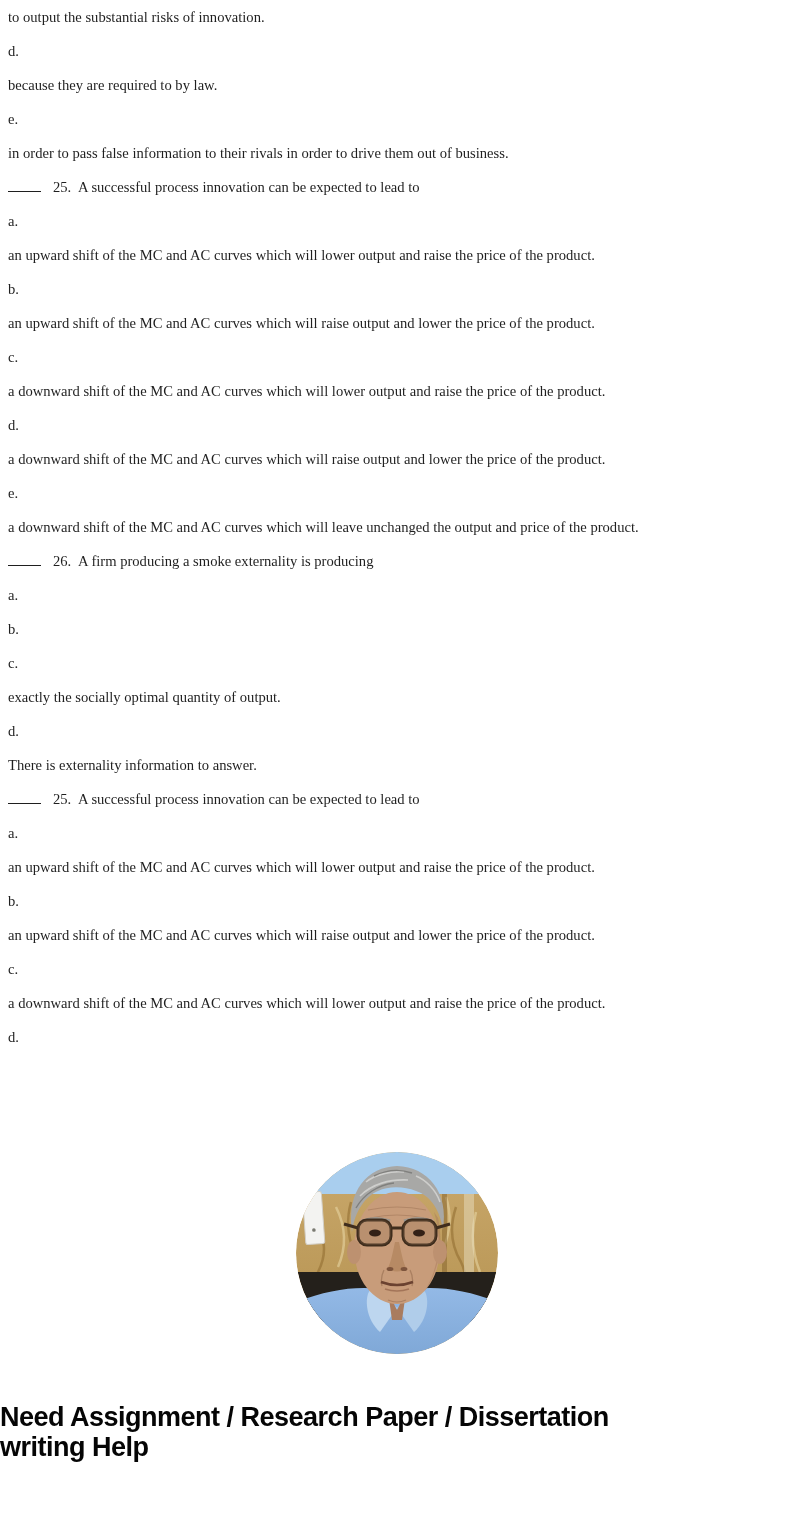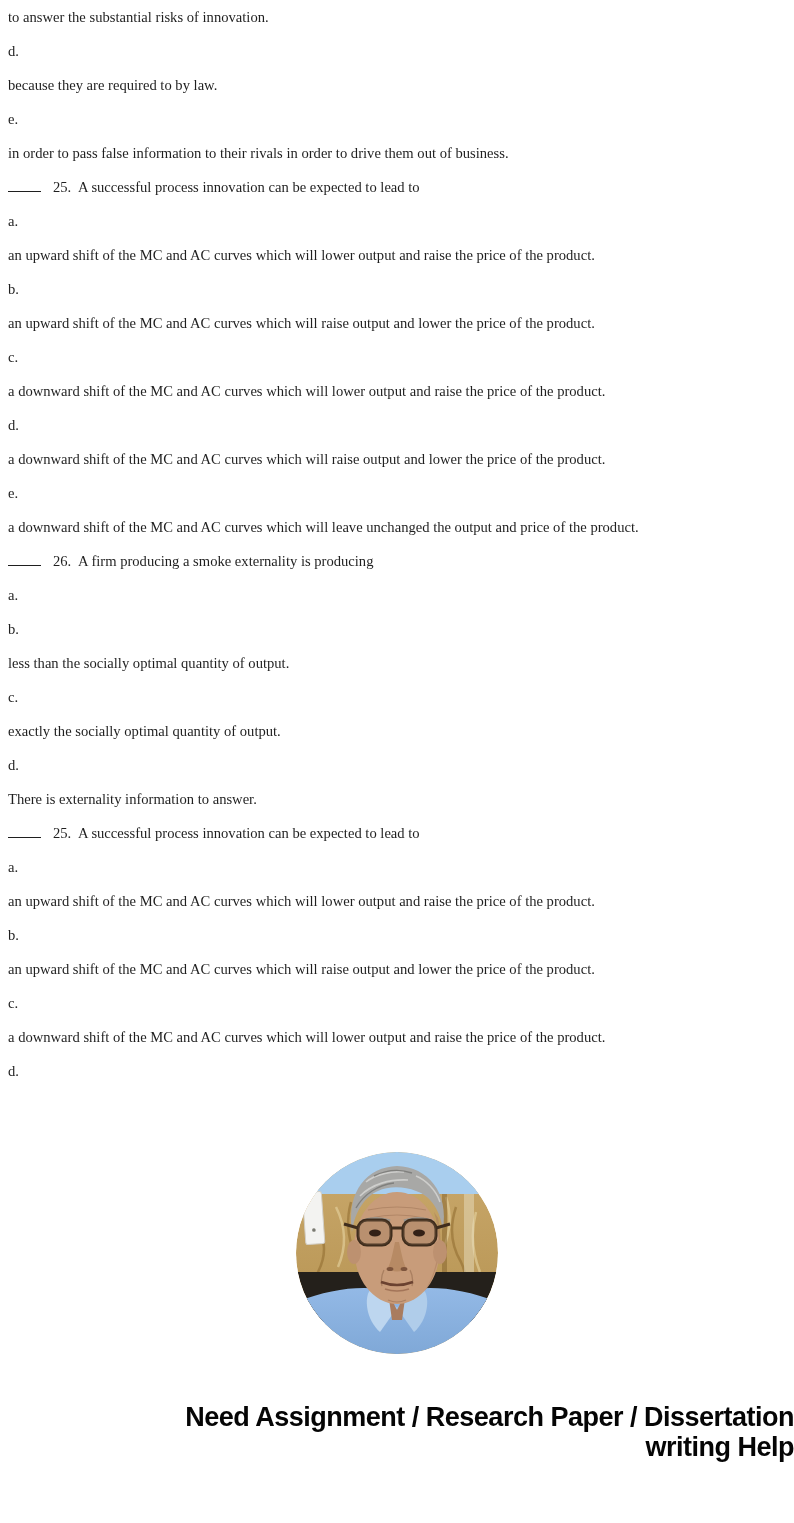--- a/index.html
+++ b/index.html
@@ -45,54 +45,53 @@
     width: 202px;
     height: 202px;
     border-radius: 50%;
     overflow: hidden;
   }
   .footer {
     position: absolute;
     top: 1402px;
     left: 0;
     width: 794px;
-    text-align: right;
+    text-align: left;
     font-family: "Liberation Sans", sans-serif;
     font-weight: 700;
     color: #050505;
     font-size: 27px;
     line-height: 30px;
     letter-spacing: -0.5px;
   }
 </style>
 </head>
 <body>
 
 <div class="doc">
   <div id="doc-lines">
-      <p class="line">to answer the substantial risks of innovation.</p>
+      <p class="line">to output the substantial risks of innovation.</p>
       <p class="line">d.</p>
       <p class="line">because they are required to by law.</p>
       <p class="line">e.</p>
       <p class="line">in order to pass false information to their rivals in order to drive them out of business.</p>
       <p class="line"><span class="blank"></span><span class="qnum">25.</span><span>A successful process innovation can be expected to lead to</span></p>
       <p class="line">a.</p>
       <p class="line">an upward shift of the MC and AC curves which will lower output and raise the price of the product.</p>
       <p class="line">b.</p>
       <p class="line">an upward shift of the MC and AC curves which will raise output and lower the price of the product.</p>
       <p class="line">c.</p>
       <p class="line">a downward shift of the MC and AC curves which will lower output and raise the price of the product.</p>
       <p class="line">d.</p>
       <p class="line">a downward shift of the MC and AC curves which will raise output and lower the price of the product.</p>
       <p class="line">e.</p>
       <p class="line">a downward shift of the MC and AC curves which will leave unchanged the output and price of the product.</p>
       <p class="line"><span class="blank"></span><span class="qnum">26.</span><span>A firm producing a smoke externality is producing</span></p>
       <p class="line">a.</p>
       <p class="line">b.</p>
-      <p class="line">less than the socially optimal quantity of output.</p>
       <p class="line">c.</p>
       <p class="line">exactly the socially optimal quantity of output.</p>
       <p class="line">d.</p>
       <p class="line">There is externality information to answer.</p>
       <p class="line"><span class="blank"></span><span class="qnum">25.</span><span>A successful process innovation can be expected to lead to</span></p>
       <p class="line">a.</p>
       <p class="line">an upward shift of the MC and AC curves which will lower output and raise the price of the product.</p>
       <p class="line">b.</p>
       <p class="line">an upward shift of the MC and AC curves which will raise output and lower the price of the product.</p>
       <p class="line">c.</p>

